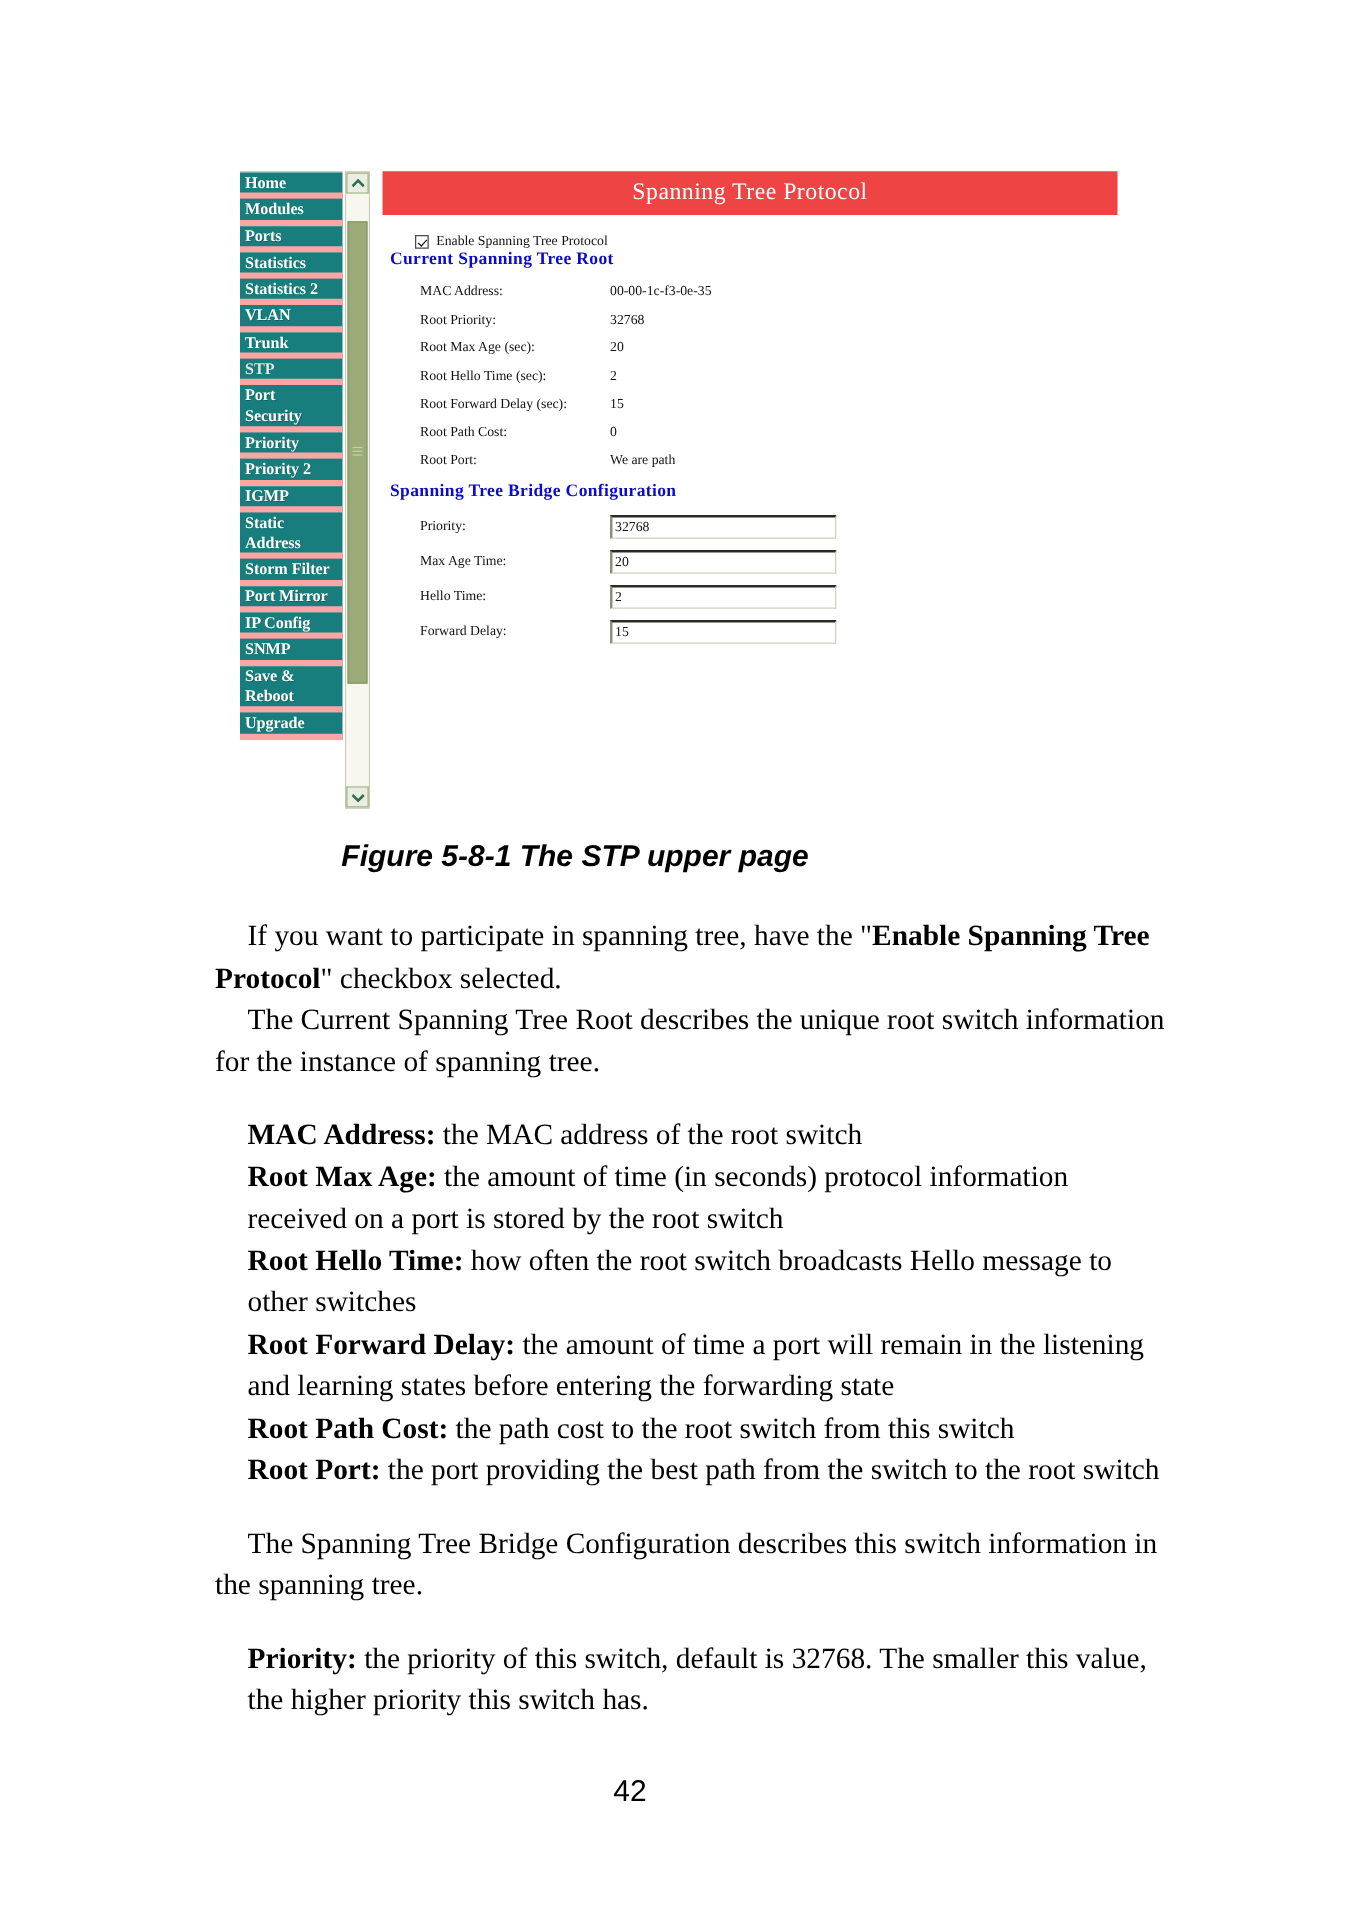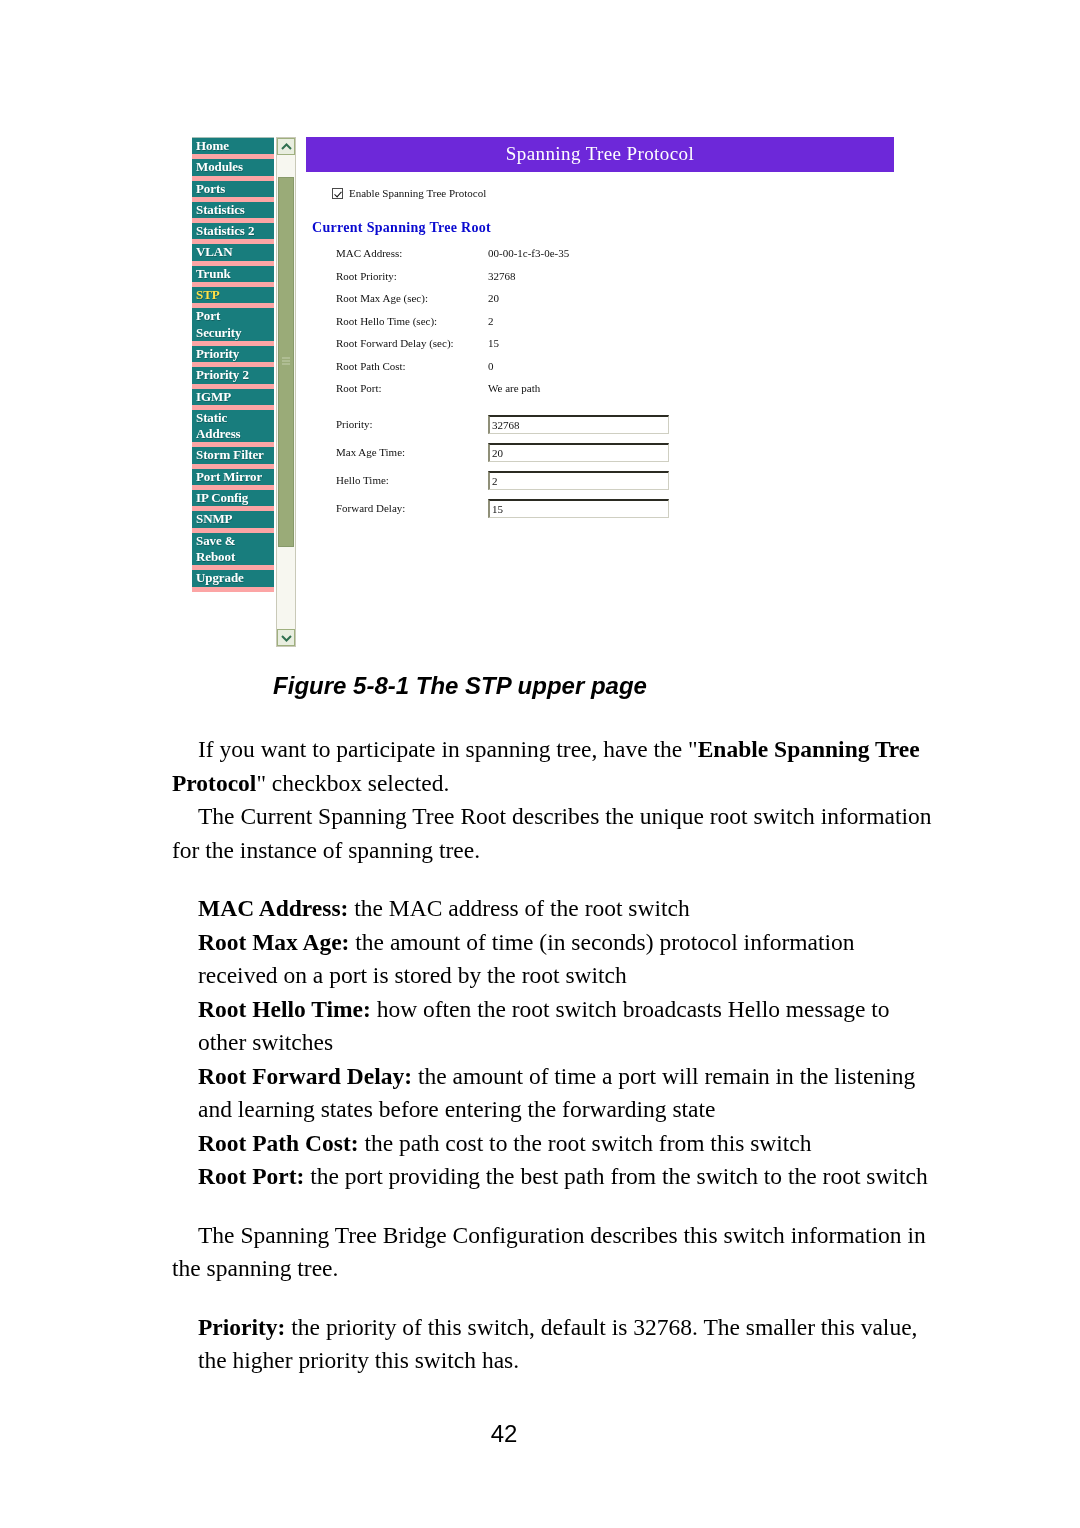--- a/index.html
+++ b/index.html
@@ -46,21 +46,21 @@
     font-size: 13px;
     line-height: 16.3px;
     padding: 0 3px 0 4px;
     border-bottom: 5px solid #fca5a5;
     letter-spacing: -0.1px;
     text-shadow: 0.5px 0.5px 0 rgba(0,0,0,0.25);
     white-space: pre-line;
     cursor: pointer;
   }
   .nav-item.two-line { line-height: 16.3px; }
-  .nav-item.active { color: #fde047; }
+  .nav-item.active { color: #e5e5e5; }
 
   
   .scroll-col {
     width: 20px;
     flex: 0 0 20px;
     height: 510px;
     margin-left: 2px;
     background: #f3f3ec;
     border: 1px solid #c9c9b8;
     position: relative;
@@ -111,21 +111,21 @@
 
   
   .panel {
     flex: 1 1 auto;
     margin-left: 10px;
     background: #ffffff;
     position: relative;
     height: 510px;
   }
   .panel-title {
-    background: #6d28d9;
+    background: #ef4444;
     color: #ffffff;
     font-family: "Liberation Serif", serif;
     font-size: 19px;
     text-align: center;
     padding: 6px 0 7px 0;
     letter-spacing: 0.4px;
   }
   .cb-row {
     display: flex;
     align-items: center;
@@ -156,21 +156,21 @@
     font-size: 11px;
     margin-left: 6px;
     color: #111111;
     white-space: nowrap;
   }
   .sec-head {
     font-family: "Liberation Serif", serif;
     font-weight: bold;
     font-size: 14px;
     color: #0a0ad0;
-    margin: 21px 0 0 6px;
+    margin: 1px 0 0 6px;
     letter-spacing: 0.3px;
   }
 
   .info-table {
     margin: 11px 0 0 30px;
     border-collapse: collapse;
   }
   .info-table td {
     font-family: "Liberation Serif", serif;
     font-size: 11px;
@@ -345,20 +345,21 @@
         <td class="k">Root Path Cost:</td>
         <td class="v">0</td>
       </tr>
       <tr>
         <td class="k">Root Port:</td>
         <td class="v">We are path</td>
       </tr>
     </tbody>
       </table>
 
+    <div class="sec-head">Spanning Tree Bridge Configuration</div>
 
     <table class="form-table">
       <tbody>
           <tr>
         <td class="k">Priority:</td>
         <td><input class="txt-input" type="text" value="32768" style=""></td>
       </tr>
       <tr>
         <td class="k">Max Age Time:</td>
         <td><input class="txt-input" type="text" value="20" style=""></td>

